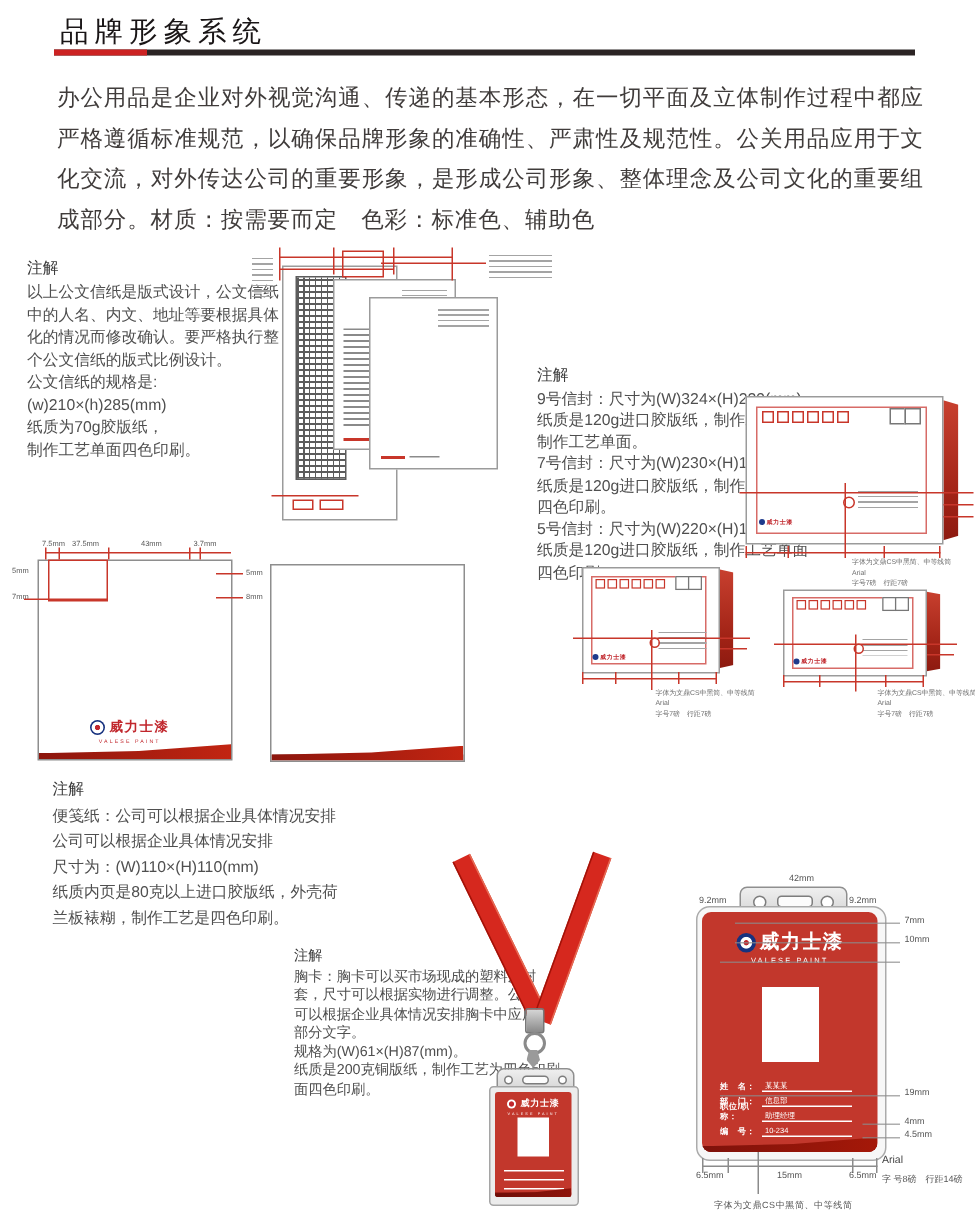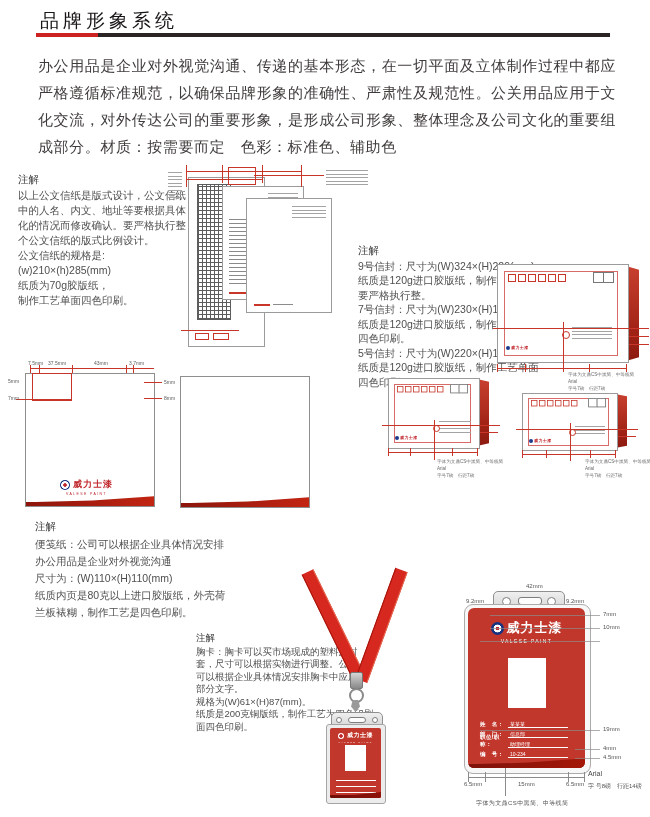--- a/index.html
+++ b/index.html
@@ -117,21 +117,21 @@
     <div class="rbox" style="left:228px;top:167px;width:26px;height:16px;"></div>
     <div class="rl" style="left:254px;top:175px;width:70px;height:1px;"></div>
     <div class="tl" style="left:326px;top:170px;width:42px;height:16px;"></div>
     <div class="tl" style="left:168px;top:172px;width:14px;height:26px;"></div>
   </div>
 
   <div class="note" style="left:358px;top:243px;font-size:10.5px;line-height:14.5px;">
     <div class="h">注解</div>
     <div>9号信封：尺寸为(W)324×(H)229(mm)</div>
     <div>纸质是120g进口胶版纸，制作工艺是单</div>
-    <div>要严格执行整。</div>
+    <div>制作工艺单面。</div>
     <div>7号信封：尺寸为(W)230×(H)160(mm)</div>
     <div>纸质是120g进口胶版纸，制作工艺单面</div>
     <div>四色印刷。</div>
     <div>5号信封：尺寸为(W)220×(H)110(mm)</div>
     <div>纸质是120g进口胶版纸，制作工艺单面</div>
     <div>四色印刷。</div>
   </div>
 
   <div class="env" style="left:497px;top:264px;width:145px;height:100px;">
     <div class="flap" style="left:129px;top:2px;width:13px;height:95px;"></div>
@@ -283,21 +283,21 @@
   <div class="notepad" style="left:180px;top:376px;width:128px;height:130px;">
     <div class="swoosh" style="height:10px;">
         <span class="w1"></span>
         <span class="w2"></span>
       </div>
   </div>
 
   <div class="note" style="left:35px;top:518px;font-size:10.5px;line-height:17px;">
     <div class="h">注解</div>
     <div>便笺纸：公司可以根据企业具体情况安排</div>
-    <div>办公用品是企业对外视觉沟通</div>
+    <div>公司可以根据企业具体情况安排</div>
     <div>尺寸为：(W)110×(H)110(mm)</div>
     <div>纸质内页是80克以上进口胶版纸，外壳荷</div>
     <div>兰板裱糊，制作工艺是四色印刷。</div>
   </div>
 
   <div class="note" style="left:196px;top:632px;font-size:9.5px;line-height:12.5px;">
     <div class="h">注解</div>
     <div>胸卡：胸卡可以买市场现成的塑料皮封</div>
     <div>套，尺寸可以根据实物进行调整。公司</div>
     <div>可以根据企业具体情况安排胸卡中应用</div>

